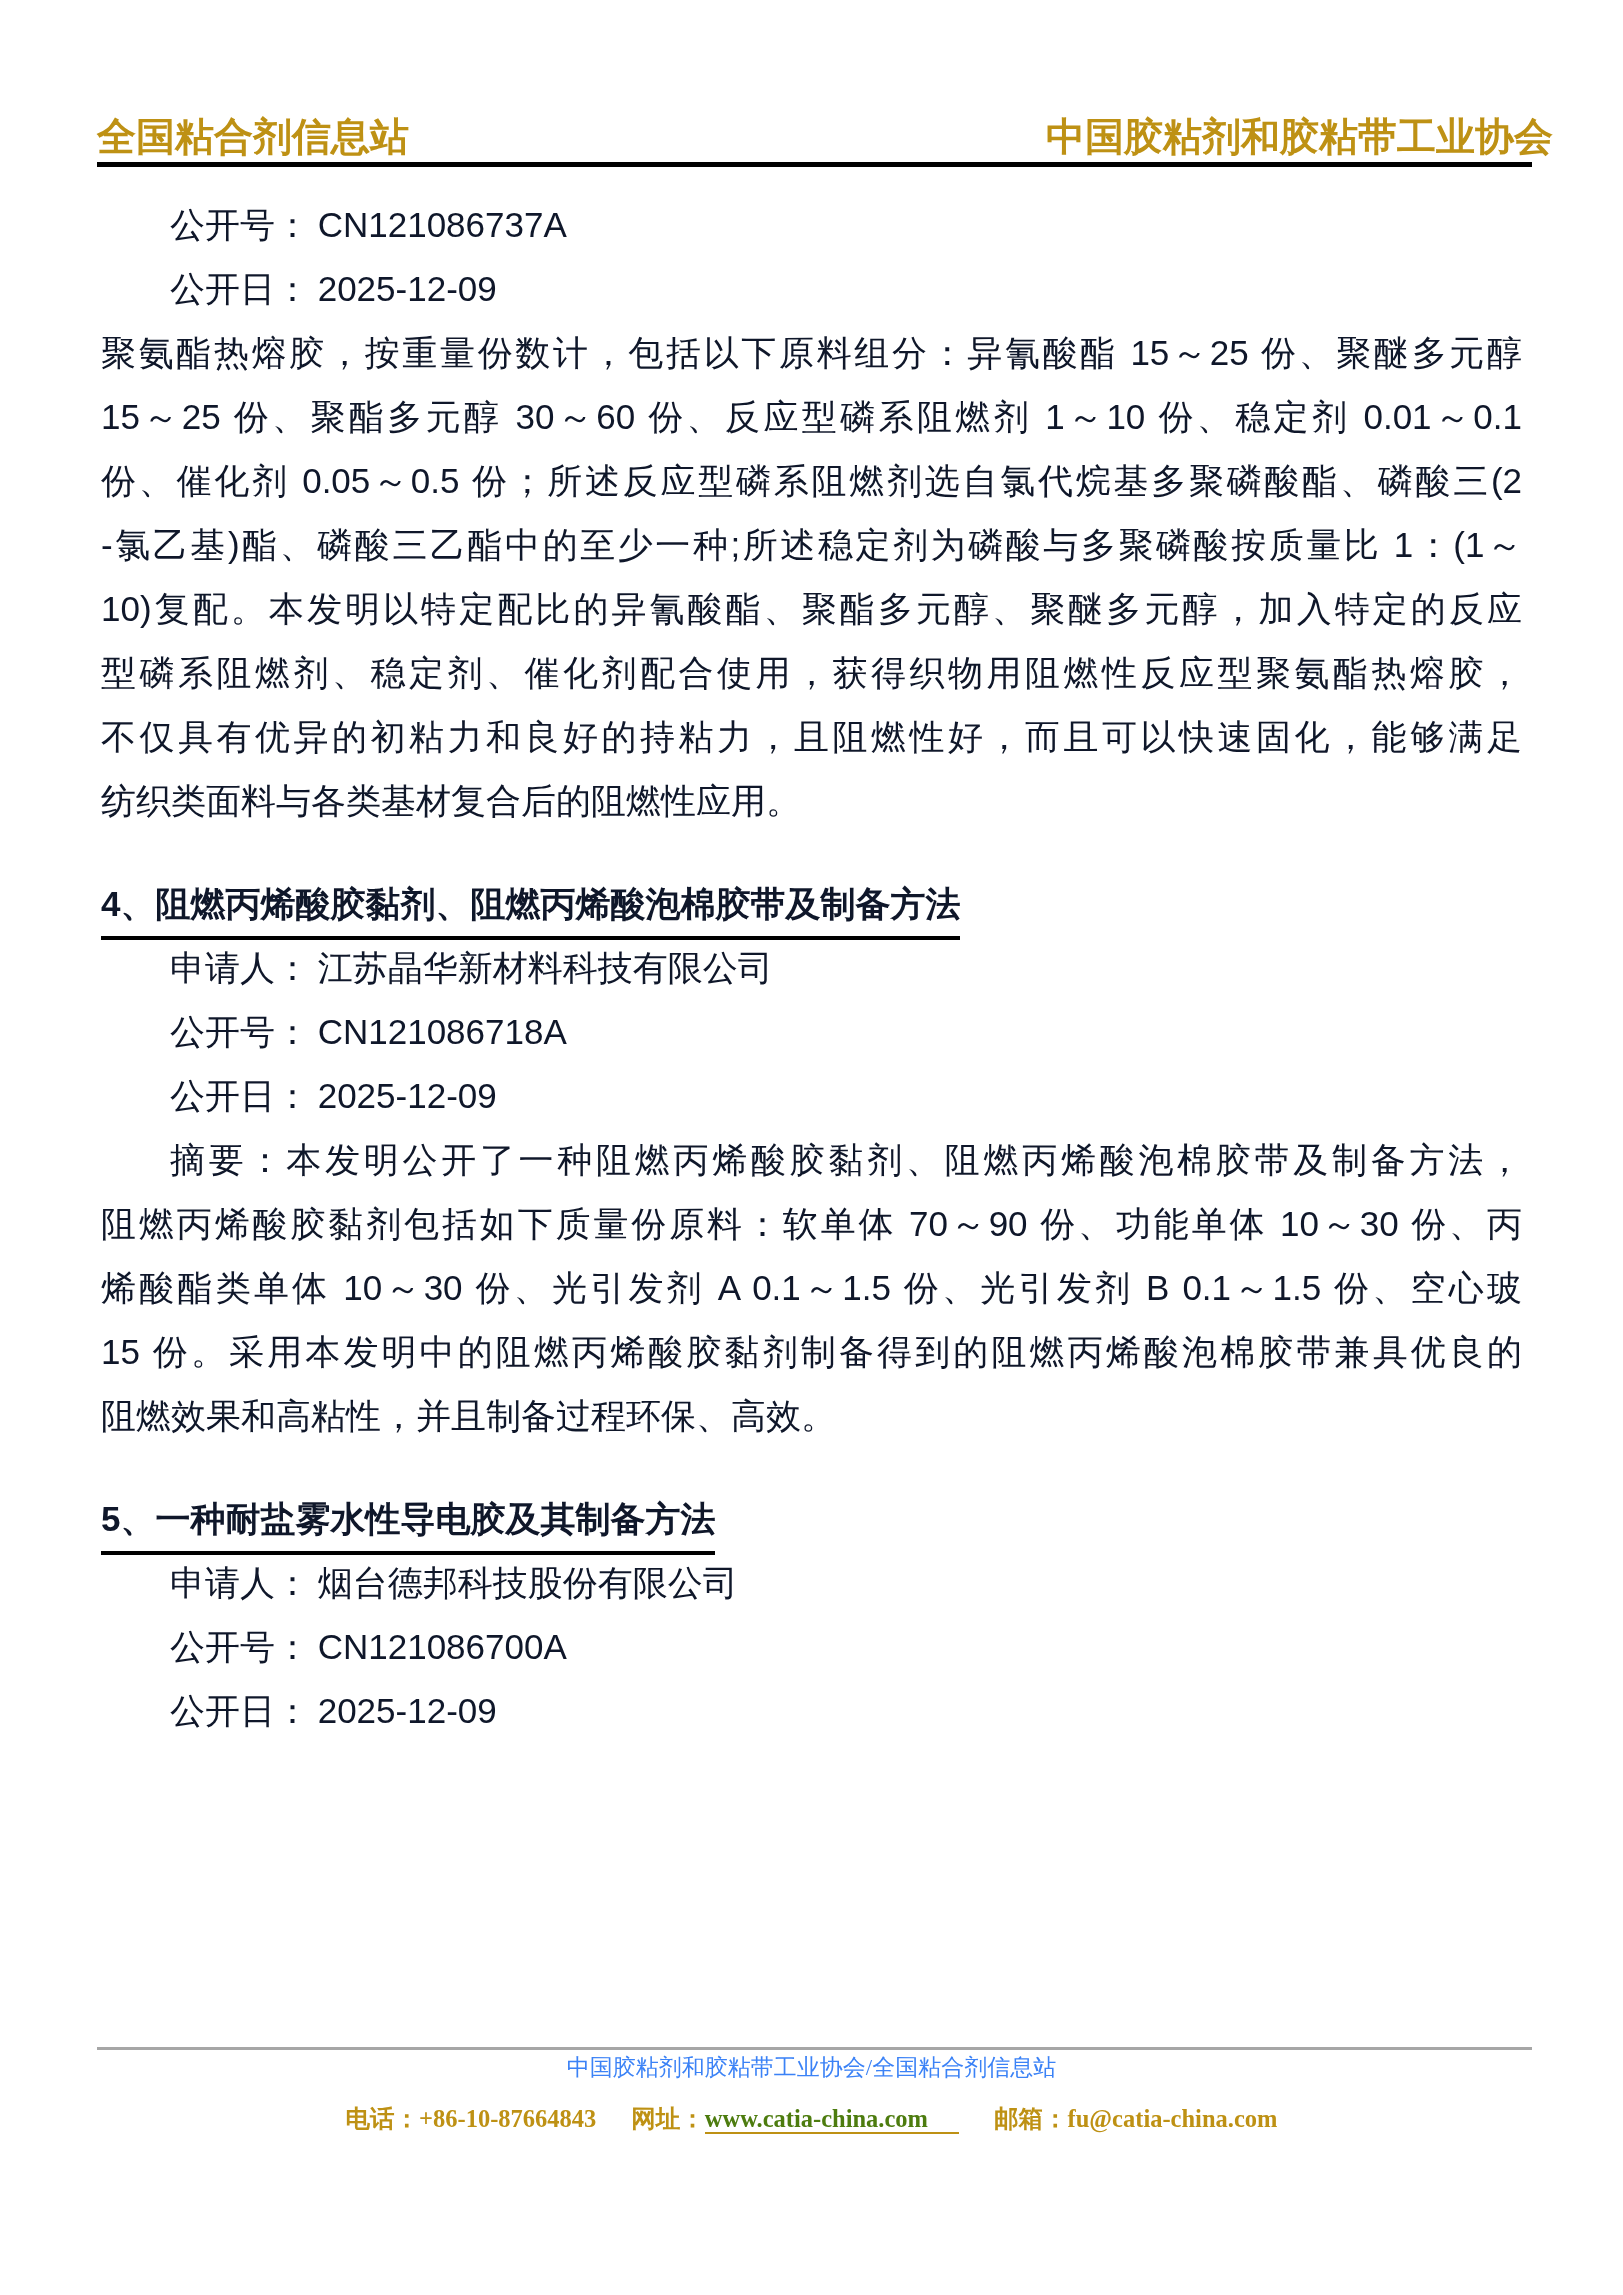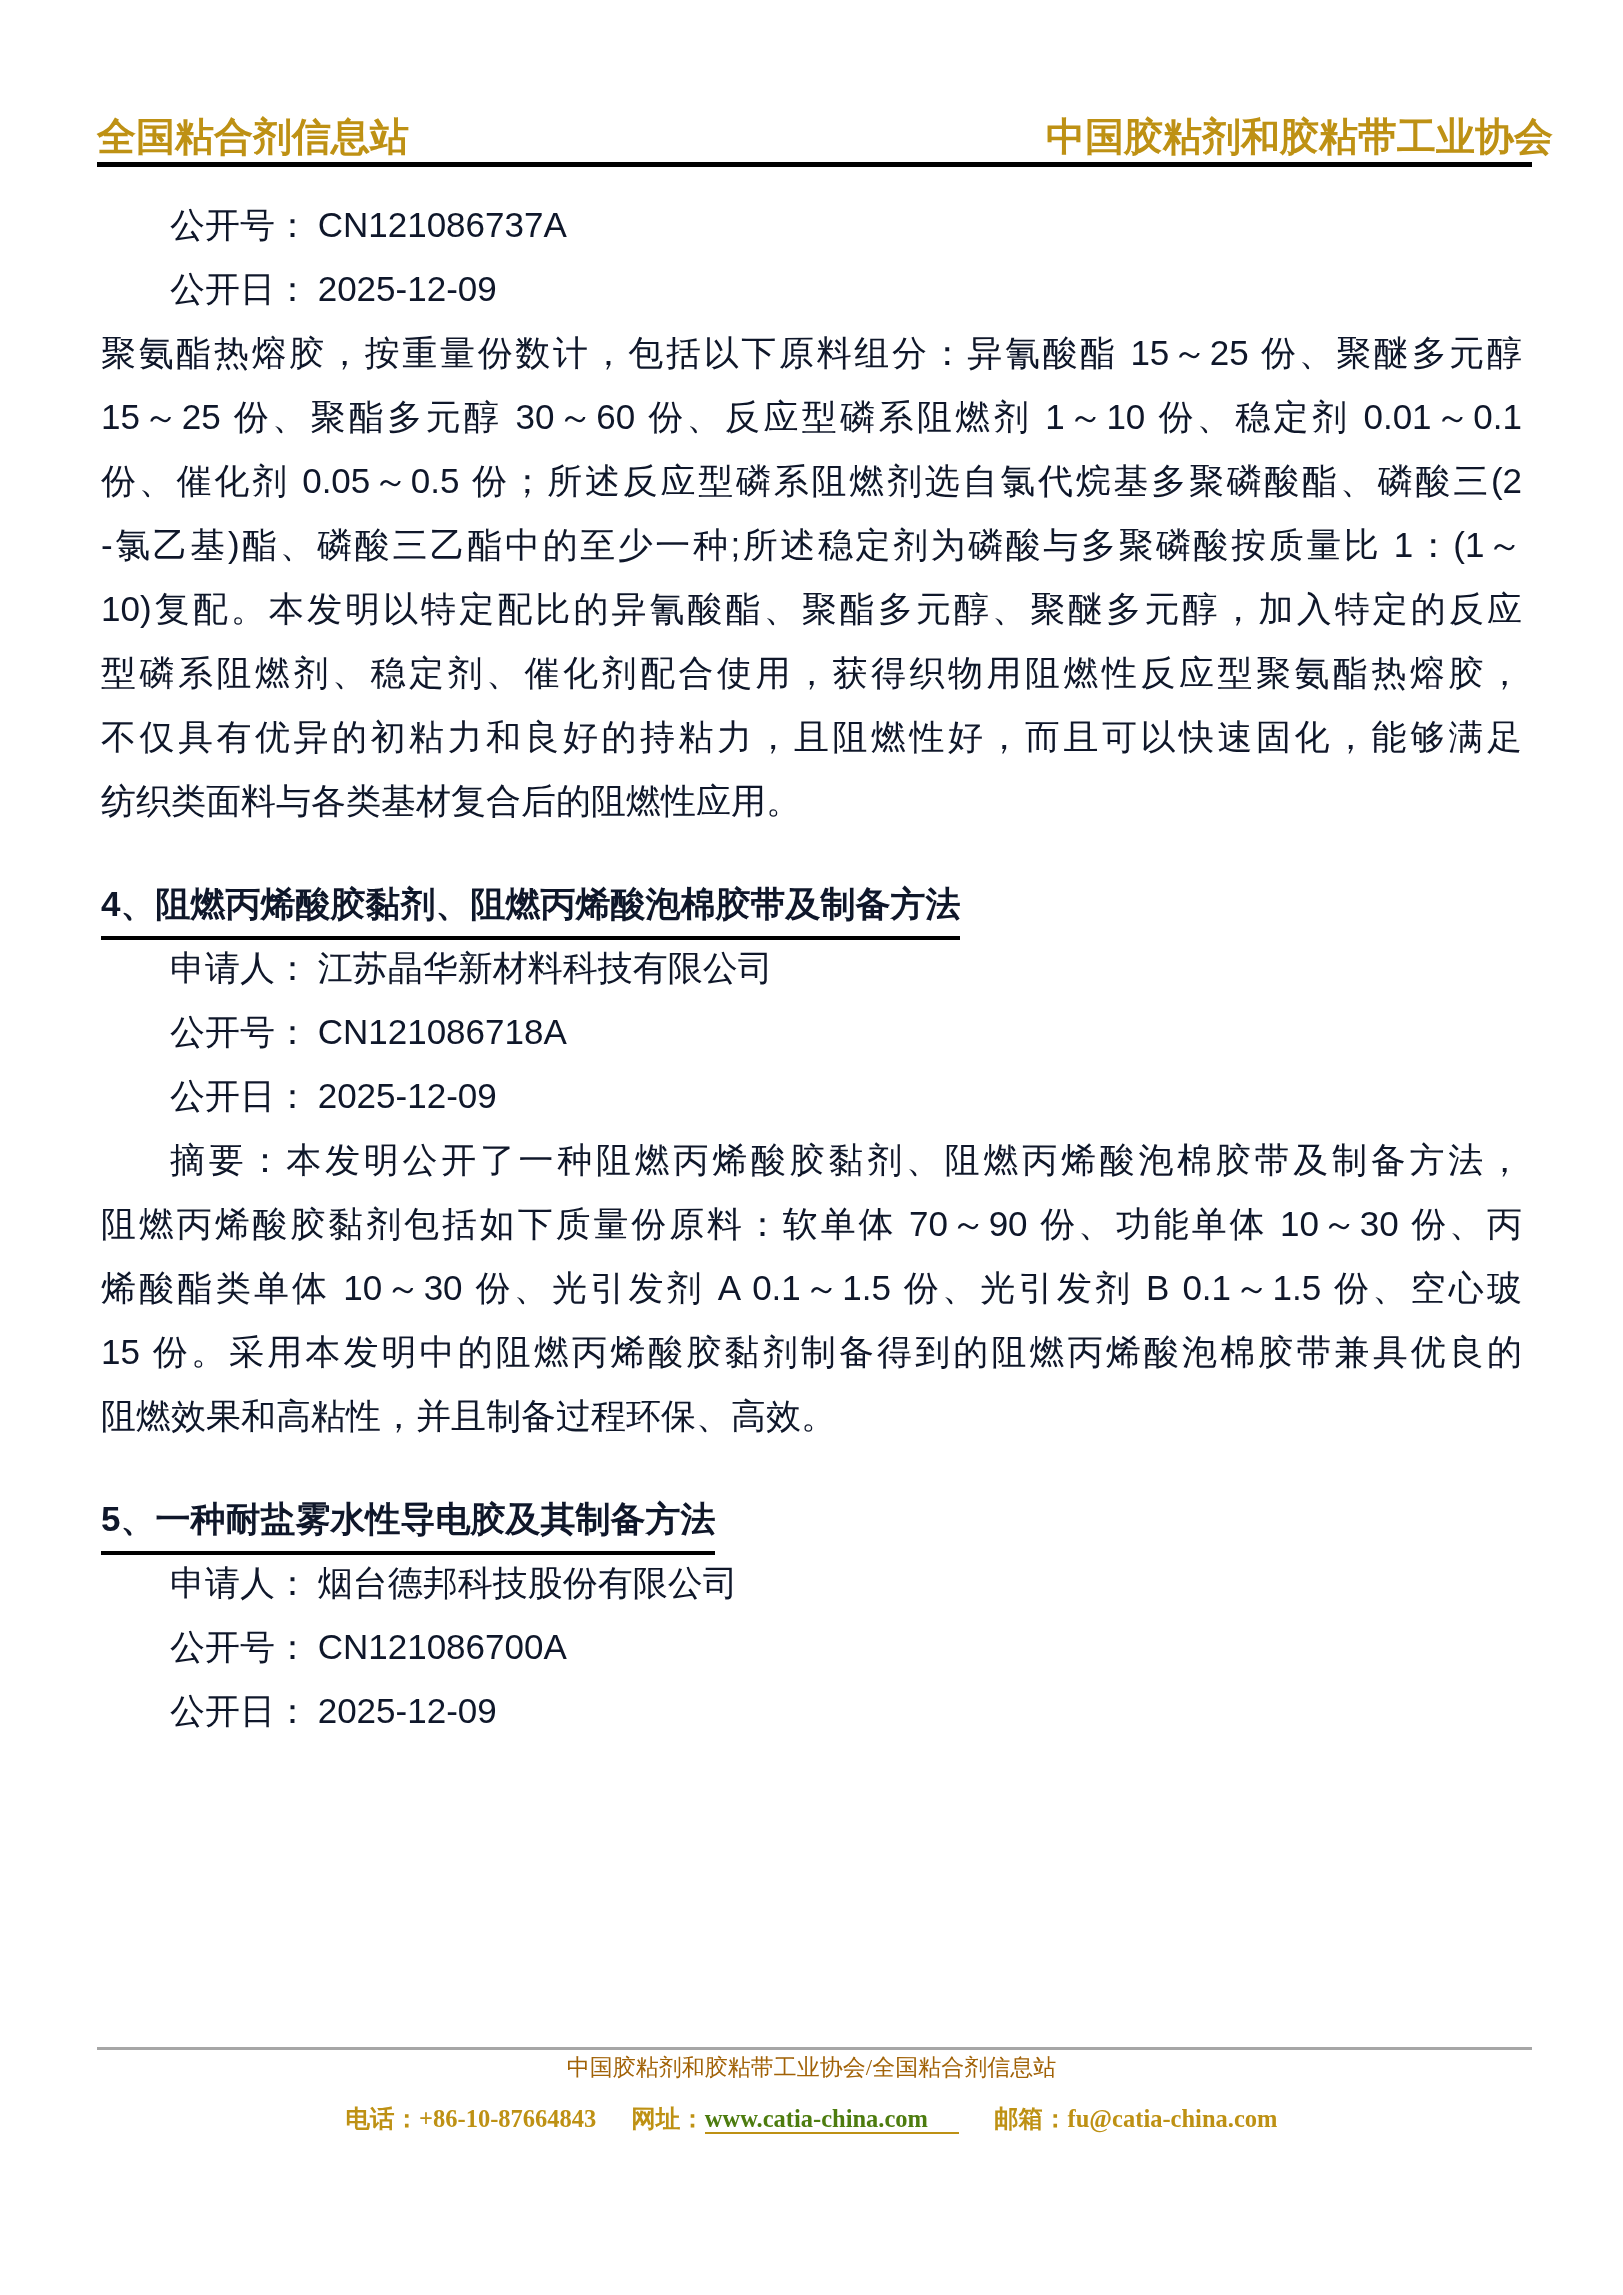--- a/index.html
+++ b/index.html
@@ -40,21 +40,21 @@
   }
   
   .footer-rule{
     position:absolute;top:2047px;left:97px;width:1435px;height:2.6px;
     background:#A6A6A6;
   }
   .footer-org{
     position:absolute;top:2054px;left:0;width:1623px;
     text-align:center;
     font-family:"Liberation Serif","DejaVu Serif",serif;
-    font-size:23px;line-height:28px;color:#a16207;
+    font-size:23px;line-height:28px;color:#3b82f6;
   }
   .footer-contact{
     position:absolute;top:2103px;left:0;width:1623px;
     text-align:center;
     font-family:"Liberation Serif","DejaVu Serif",serif;
     font-weight:bold;font-size:24.5px;line-height:32px;color:#BE9114;
   }
   .footer-contact .grp{margin-left:35px;}
   .footer-contact .grp:first-child{margin-left:0;}
   .footer-link{

